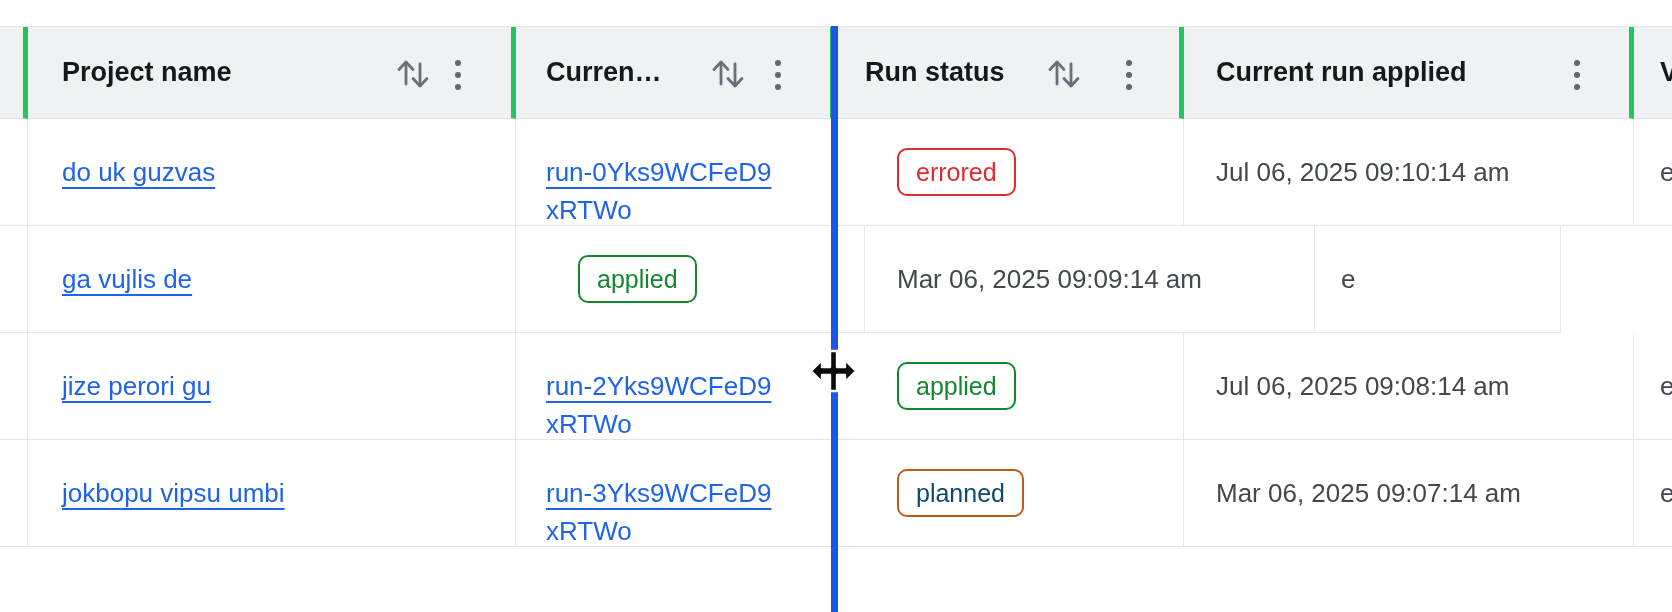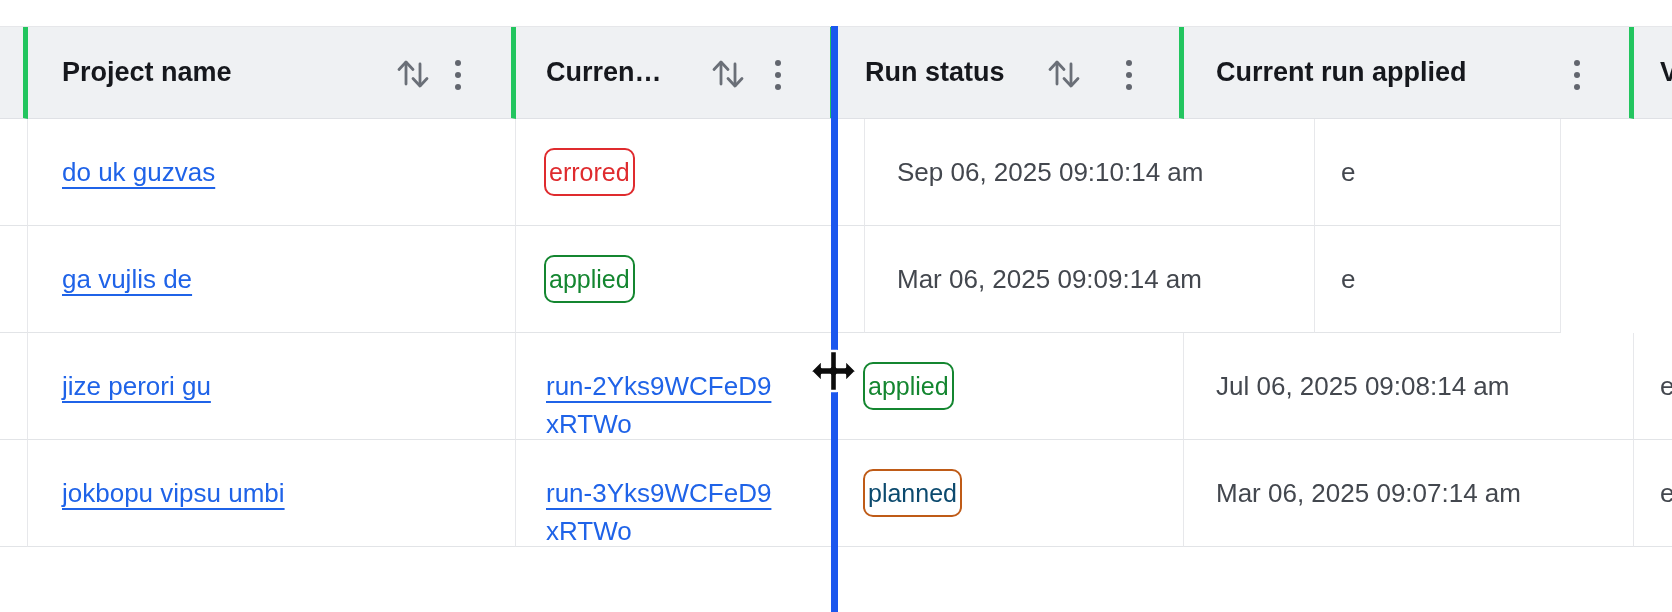--- a/index.html
+++ b/index.html
@@ -56,26 +56,27 @@
     text-underline-offset:6px;
   }
   a.run-link{
     display:inline-block;
     max-width:230px;
     word-break:break-all;
   }
   .badge{
     display:inline-block;
     box-sizing:border-box;
-    padding:6px 3px;
+    padding:6px 17px;
     border:2px solid;
     border-radius:10px;
     font-size:25px;
     line-height:32px;
     background:#ffffff;
+    margin-left:34px;
   }
   .badge[data-status="errored"]{color:#df2b2e;border-color:#df2b2e;}
   .badge[data-status="applied"]{color:#148630;border-color:#148630;}
   .badge[data-status="planned"]{color:#0c4a6e;border-color:#bf5b17;}
   .icon-btn{
     position:absolute;
     background:none;border:none;padding:0;margin:0;
     cursor:pointer;
     line-height:normal;
   }
@@ -173,25 +174,28 @@
       <div class="hcell c5">
         <span>V</span>
       </div>
     </div>
 
     <div class="brow">
       <div class="bcell c0"></div>
       <div class="bcell c1">
         <a href="#" class="cell-link">do uk guzvas</a>
       </div>
+      <div class="bcell c2">
+        <a href="#" class="cell-link run-link">run-0Yks9WCFeD9xRTWo</a>
+      </div>
       <div class="bcell c3">
         <span class="badge" data-status="errored">errored</span>
       </div>
       <div class="bcell c4">
-        <span>Sep 06, 2025 09:10:14 am</span>
+        <span>Jul 06, 2025 09:10:14 am</span>
       </div>
       <div class="bcell c5">
         <span>e</span>
       </div>
     </div>
 
     <div class="brow">
       <div class="bcell c0"></div>
       <div class="bcell c1">
         <a href="#" class="cell-link">ga vujlis de</a>

